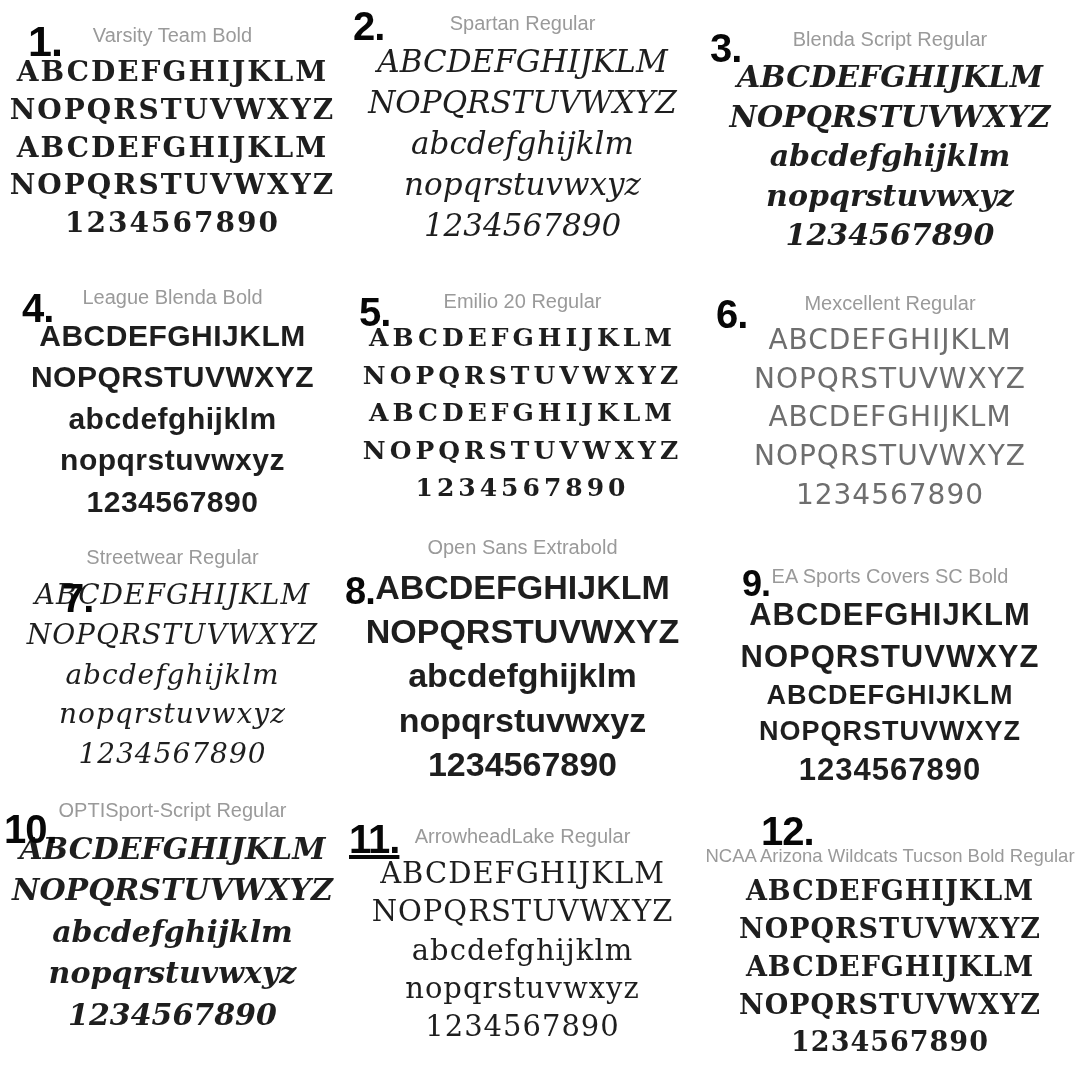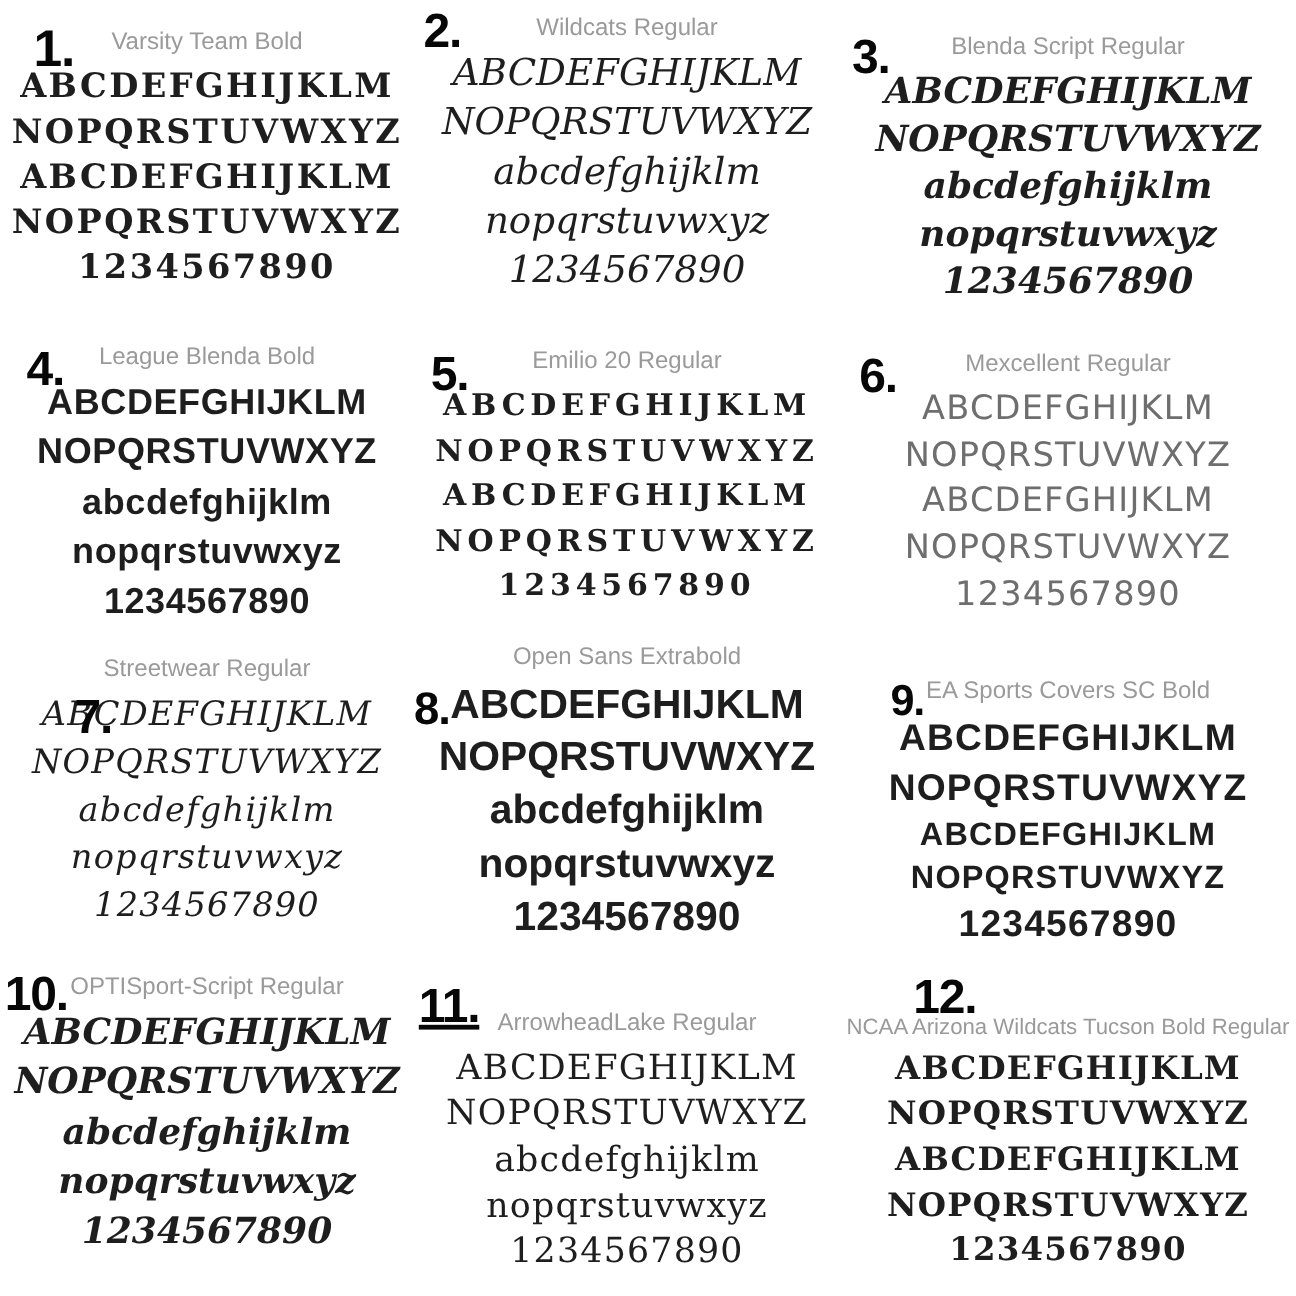--- a/index.html
+++ b/index.html
@@ -47,22 +47,22 @@
   
   .c1 .label{margin-top:24px;}
   .c2 .label{margin-top:12px;}
   .c3 .label{margin-top:28px;}
   .c4 .label{margin-top:16px;}
   .c5 .label{margin-top:20px;}
   .c6 .label{margin-top:22px;}
   .c7 .label{margin-top:16px;text-align:center;}
   .c8 .label{margin-top:6px;}
   .c9 .label{margin-top:35px;}
-  .c10 .label{margin-top:16px;}
-  .c11 .label{margin-top:46px;}
+  .c10 .label{margin-top:4px;}
+  .c11 .label{margin-top:30px;}
   .c12 .label{margin-top:50px;font-size:18.5px;}
 
   
   .s1 .ln{font-family:"DejaVu Serif",serif;font-weight:bold;font-size:28px;letter-spacing:2px;line-height:1.35;}
   .s2 .ln{font-family:"DejaVu Serif",serif;font-style:italic;font-size:31px;line-height:1.32;}
   .s3 .ln{font-family:"DejaVu Serif",serif;font-style:italic;font-weight:bold;font-size:30px;line-height:1.32;}
   .s4 .ln{font-family:"Liberation Sans",sans-serif;font-weight:bold;font-size:30px;letter-spacing:0.5px;line-height:1.38;}
   .s5 .ln{font-family:"DejaVu Serif",serif;font-weight:bold;font-size:25px;letter-spacing:4px;line-height:1.5;}
   .s6 .ln{font-family:"DejaVu Sans",sans-serif;font-weight:500;font-size:28px;letter-spacing:1px;line-height:1.38;color:var(--mex);}
   .s7 .ln{font-family:"DejaVu Serif",serif;font-style:italic;font-size:28px;letter-spacing:1px;line-height:1.42;}
@@ -86,21 +86,21 @@
         <div class="ln">ABCDEFGHIJKLM</div>
         <div class="ln">NOPQRSTUVWXYZ</div>
         <div class="ln">ABCDEFGHIJKLM</div>
         <div class="ln">NOPQRSTUVWXYZ</div>
         <div class="ln">1234567890</div>
       </div>
     </div>
 
     <div class="cell c2">
       <div class="num">2.</div>
-      <div class="label">Wildcats Regular</div>
+      <div class="label">Spartan Regular</div>
       <div class="sample s2">
         <div class="ln">ABCDEFGHIJKLM</div>
         <div class="ln">NOPQRSTUVWXYZ</div>
         <div class="ln">abcdefghijklm</div>
         <div class="ln">nopqrstuvwxyz</div>
         <div class="ln">1234567890</div>
       </div>
     </div>
 
     <div class="cell c3">

